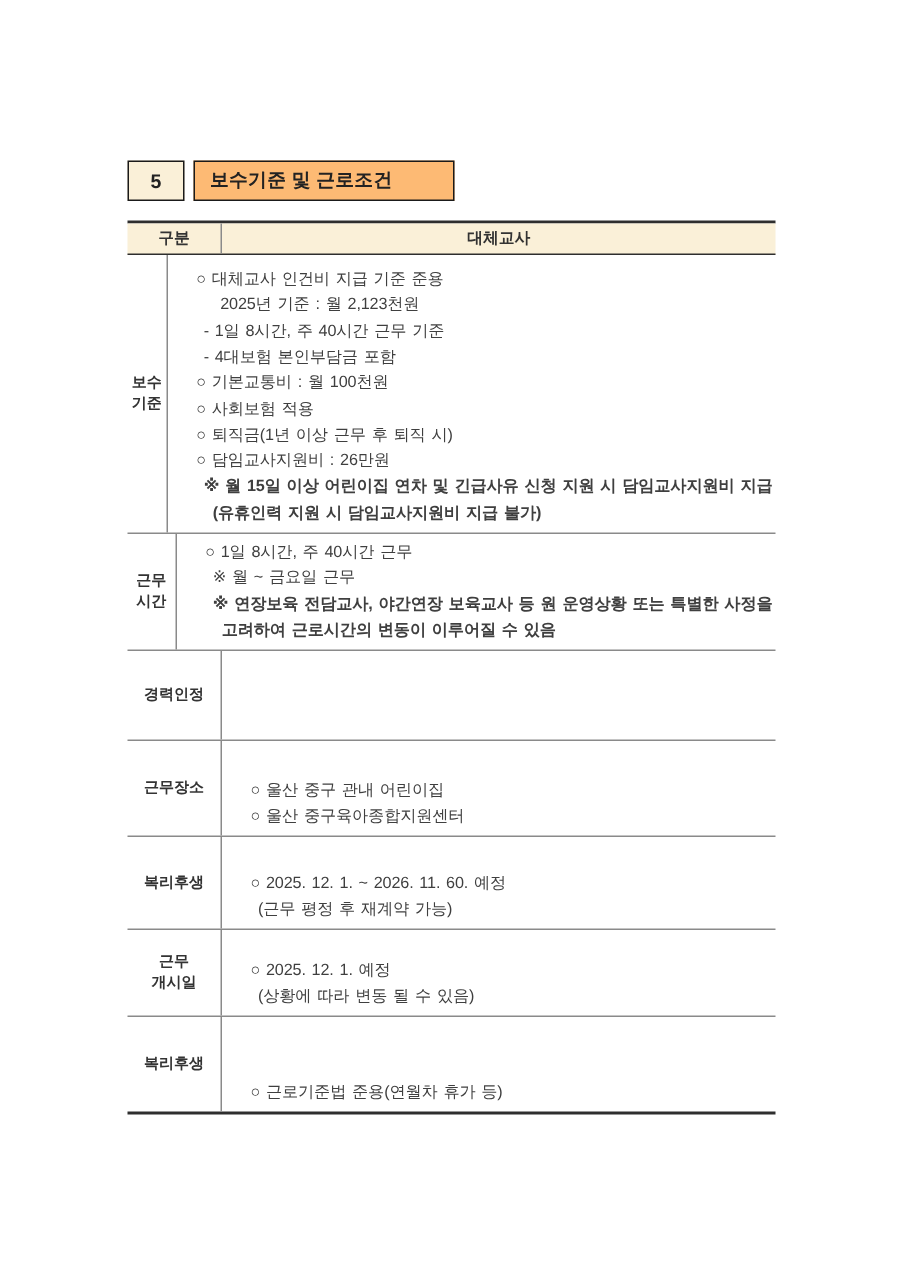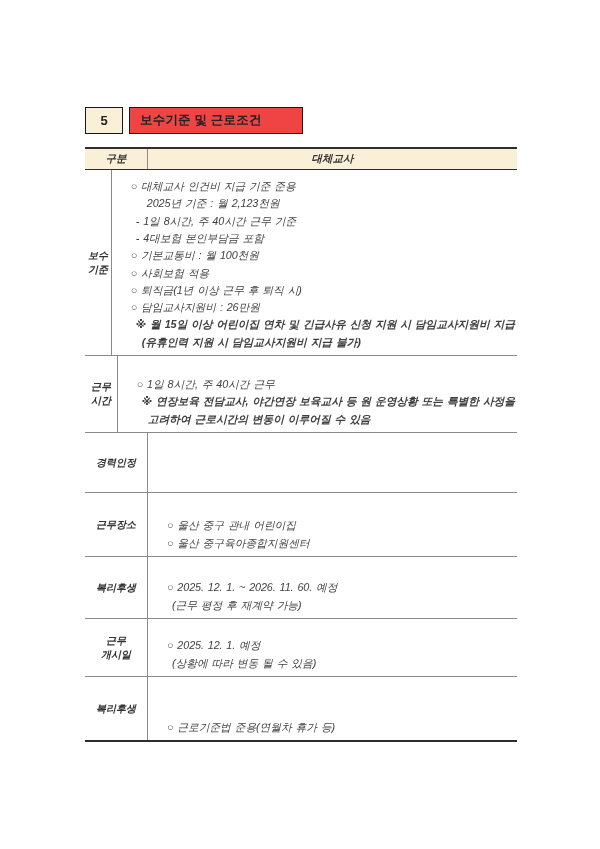--- a/index.html
+++ b/index.html
@@ -19,32 +19,31 @@
 
   
   .section-header{position:absolute;left:85px;top:107px;display:flex;gap:6px;align-items:stretch;}
   .num-badge{
     width:38px;height:27px;background:var(--cream);
     border:1.7px solid #1a1a1a;
     display:flex;align-items:center;justify-content:center;
     font-size:13px;font-weight:bold;color:#222;
   }
   .title-box{
-    width:174px;height:27px;background:#ef4444;
+    width:174px;height:27px;background:#fdba74;
     border:1.7px solid #1a1a1a;
     display:flex;align-items:center;padding-left:10px;
     font-size:12.5px;font-weight:bold;color:#222;letter-spacing:0.2px;
   }
 
   
   .doc-table{
     position:absolute;left:85px;top:147px;width:432px;
     border-top:2px solid var(--border-dark);
     border-bottom:2px solid var(--border-dark);
-    font-style:italic;
   }
   .thead{
     display:flex;height:21px;background:var(--cream);
     border-bottom:1.4px solid var(--border-dark);
   }
   .th-cat{
     width:63px;border-right:1px solid var(--border-gray);
     display:flex;align-items:center;justify-content:center;
     font-size:10.5px;font-weight:bold;color:#333;
   }
@@ -109,20 +108,21 @@
             <div class="line ind0">○ 퇴직금(1년 이상 근무 후 퇴직 시)</div>
             <div class="line ind0">○ 담임교사지원비 : 26만원</div>
             <div class="line ind1 b">※ 월 15일 이상 어린이집 연차 및 긴급사유 신청 지원 시 담임교사지원비 지급</div>
             <div class="line ind3 b">(유휴인력 지원 시 담임교사지원비 지급 불가)</div>
           </div>
         </div>
         <div class="t-row">
           <div class="t-label">근무시간</div>
           <div class="t-content">
             <div class="line ind0">○ 1일 8시간, 주 40시간 근무</div>
+            <div class="line ind1">※ 월 ~ 금요일 근무</div>
             <div class="line ind1 b">※ 연장보육 전담교사, 야간연장 보육교사 등 원 운영상황 또는 특별한 사정을</div>
             <div class="line ind3 b">고려하여 근로시간의 변동이 이루어질 수 있음</div>
           </div>
         </div>
         <div class="t-row">
           <div class="t-label">경력인정</div>
         </div>
         <div class="t-row">
           <div class="t-label">근무장소</div>
           <div class="t-content">

